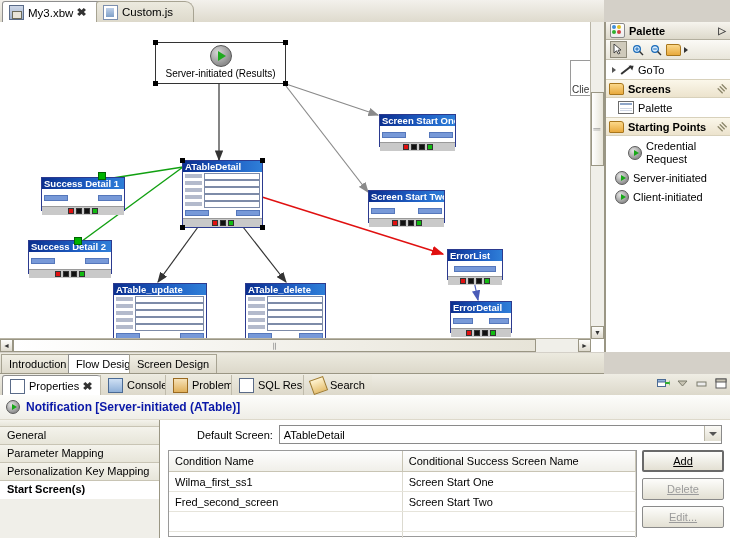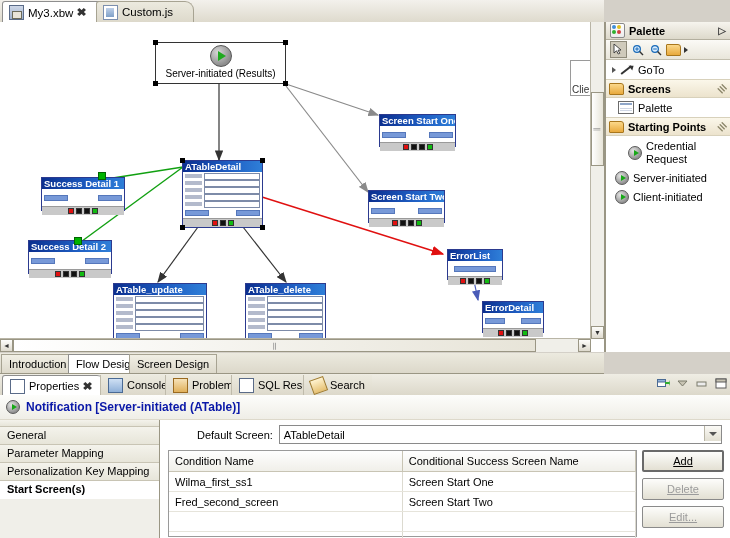--- a/index.html
+++ b/index.html
@@ -394,21 +394,21 @@
             <i style="width:40px;"></i>
           </div>
         <div class="foot" style="margin-top:2px;">
           <span class="dot r"></span>
           <span class="dot k"></span>
           <span class="dot k"></span>
           <span class="dot g"></span>
         </div>
       </div>
 
-      <div class="screen" style="left:450px;top:279px;width:62px;height:32px;margin-left:32px;">
+      <div class="screen" style="left:450px;top:279px;width:62px;height:32px;">
         <div class="title">ErrorDetail</div>
         <div class="btns" style="padding-top:5px;">
             <i style="width:18px;"></i>
             <i style="width:18px;"></i>
           </div>
         <div class="foot" style="margin-top:2px;">
           <span class="dot r"></span>
           <span class="dot k"></span>
           <span class="dot k"></span>
           <span class="dot g"></span>

